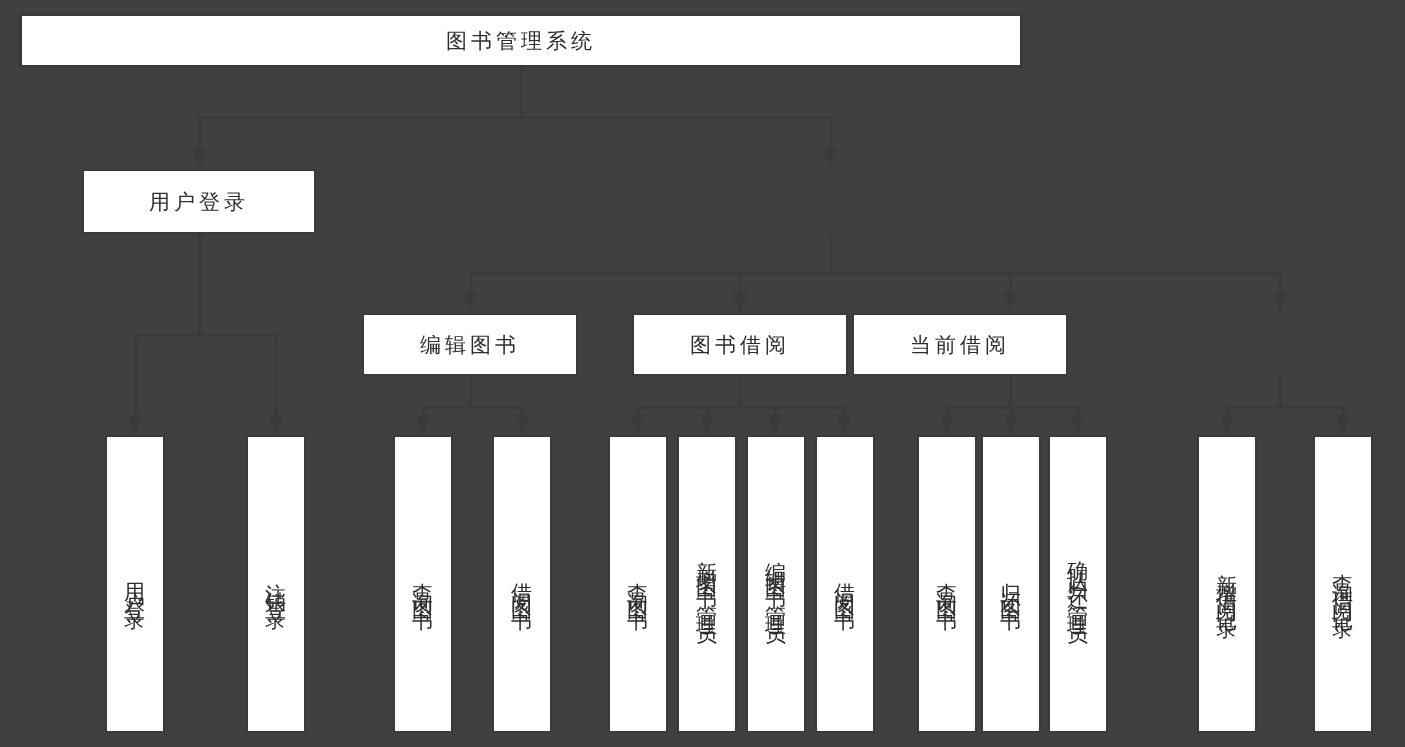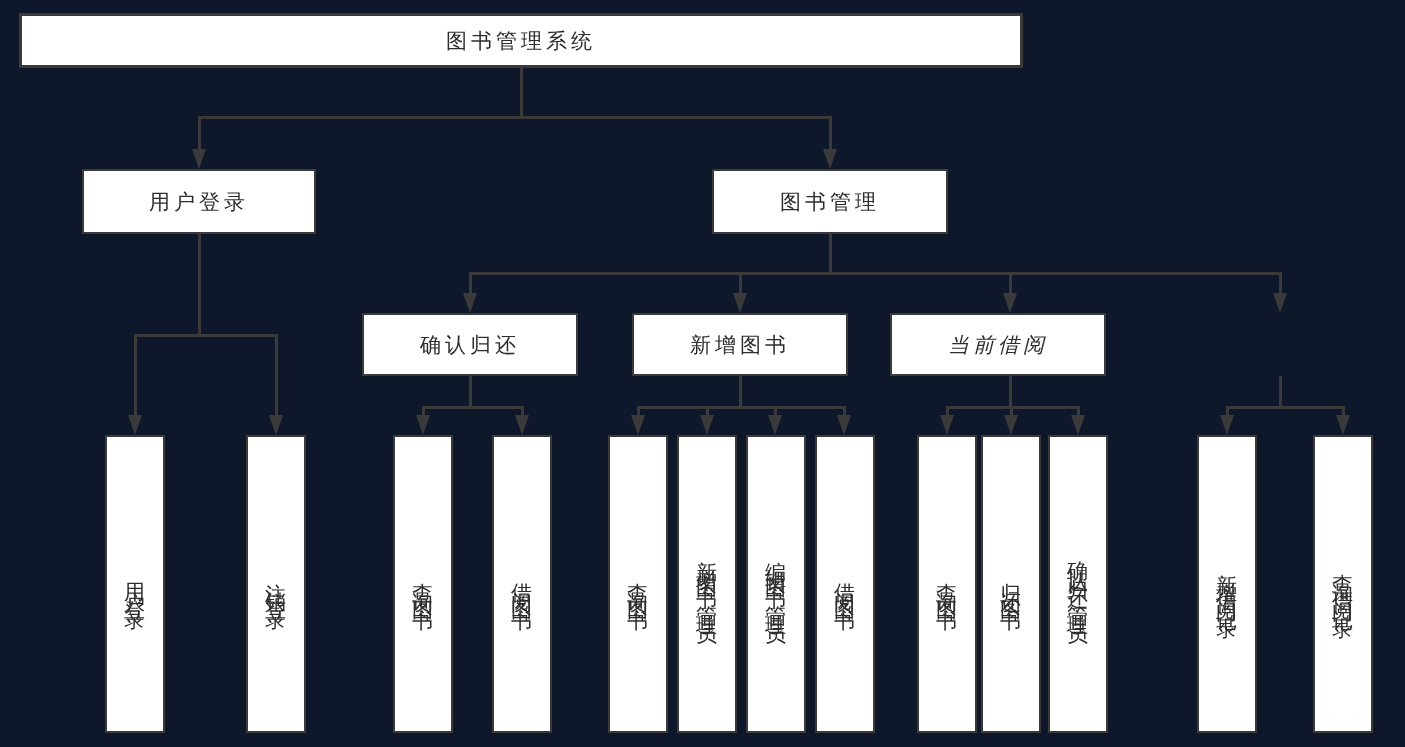--- a/index.html
+++ b/index.html
@@ -4,21 +4,21 @@
 <style>
   html,body{margin:0;padding:0;}
   body{
     font-family:"Liberation Sans", sans-serif;
     background:#ffffff;
   }
   #canvas{
     position:relative;
     width:1405px;
     height:747px;
-    background:#0f172a;
+    background:#404040;
     overflow:hidden;
   }
   .box{
     position:absolute;
     box-sizing:border-box;
     background:#ffffff;
     border:3px solid #3a3a3a;
     display:flex;
     align-items:center;
     justify-content:center;
@@ -80,31 +80,28 @@
 
 <div id="canvas">
 
   <div class="box" style="left:19px;top:13px;width:1004px;height:55px;">
     <span class="hlabel">图书管理系统</span>
   </div>
 
   <div class="box lvl" style="left:82px;top:169px;width:234px;height:65px;">
     <span class="hlabel">用户登录</span>
   </div>
-  <div class="box lvl" style="left:712px;top:169px;width:236px;height:65px;">
-    <span class="hlabel">图书管理</span>
-  </div>
 
   <div class="box lvl" style="left:362px;top:313px;width:216px;height:63px;">
-    <span class="hlabel">确认归还</span>
+    <span class="hlabel">编辑图书</span>
   </div>
   <div class="box lvl" style="left:632px;top:313px;width:216px;height:63px;">
-    <span class="hlabel">新增图书</span>
+    <span class="hlabel">图书借阅</span>
   </div>
-  <div class="box lvl" style="left:890px;top:313px;width:216px;height:63px;font-style:italic;">
+  <div class="box lvl" style="left:852px;top:313px;width:216px;height:63px;">
     <span class="hlabel">当前借阅</span>
   </div>
 
   <div class="leaf" style="left:105px;">
     <span class="vtext">用户登录</span>
   </div>
   <div class="leaf" style="left:246px;">
     <span class="vtext">注销登录</span>
   </div>
   <div class="leaf" style="left:393px;">

